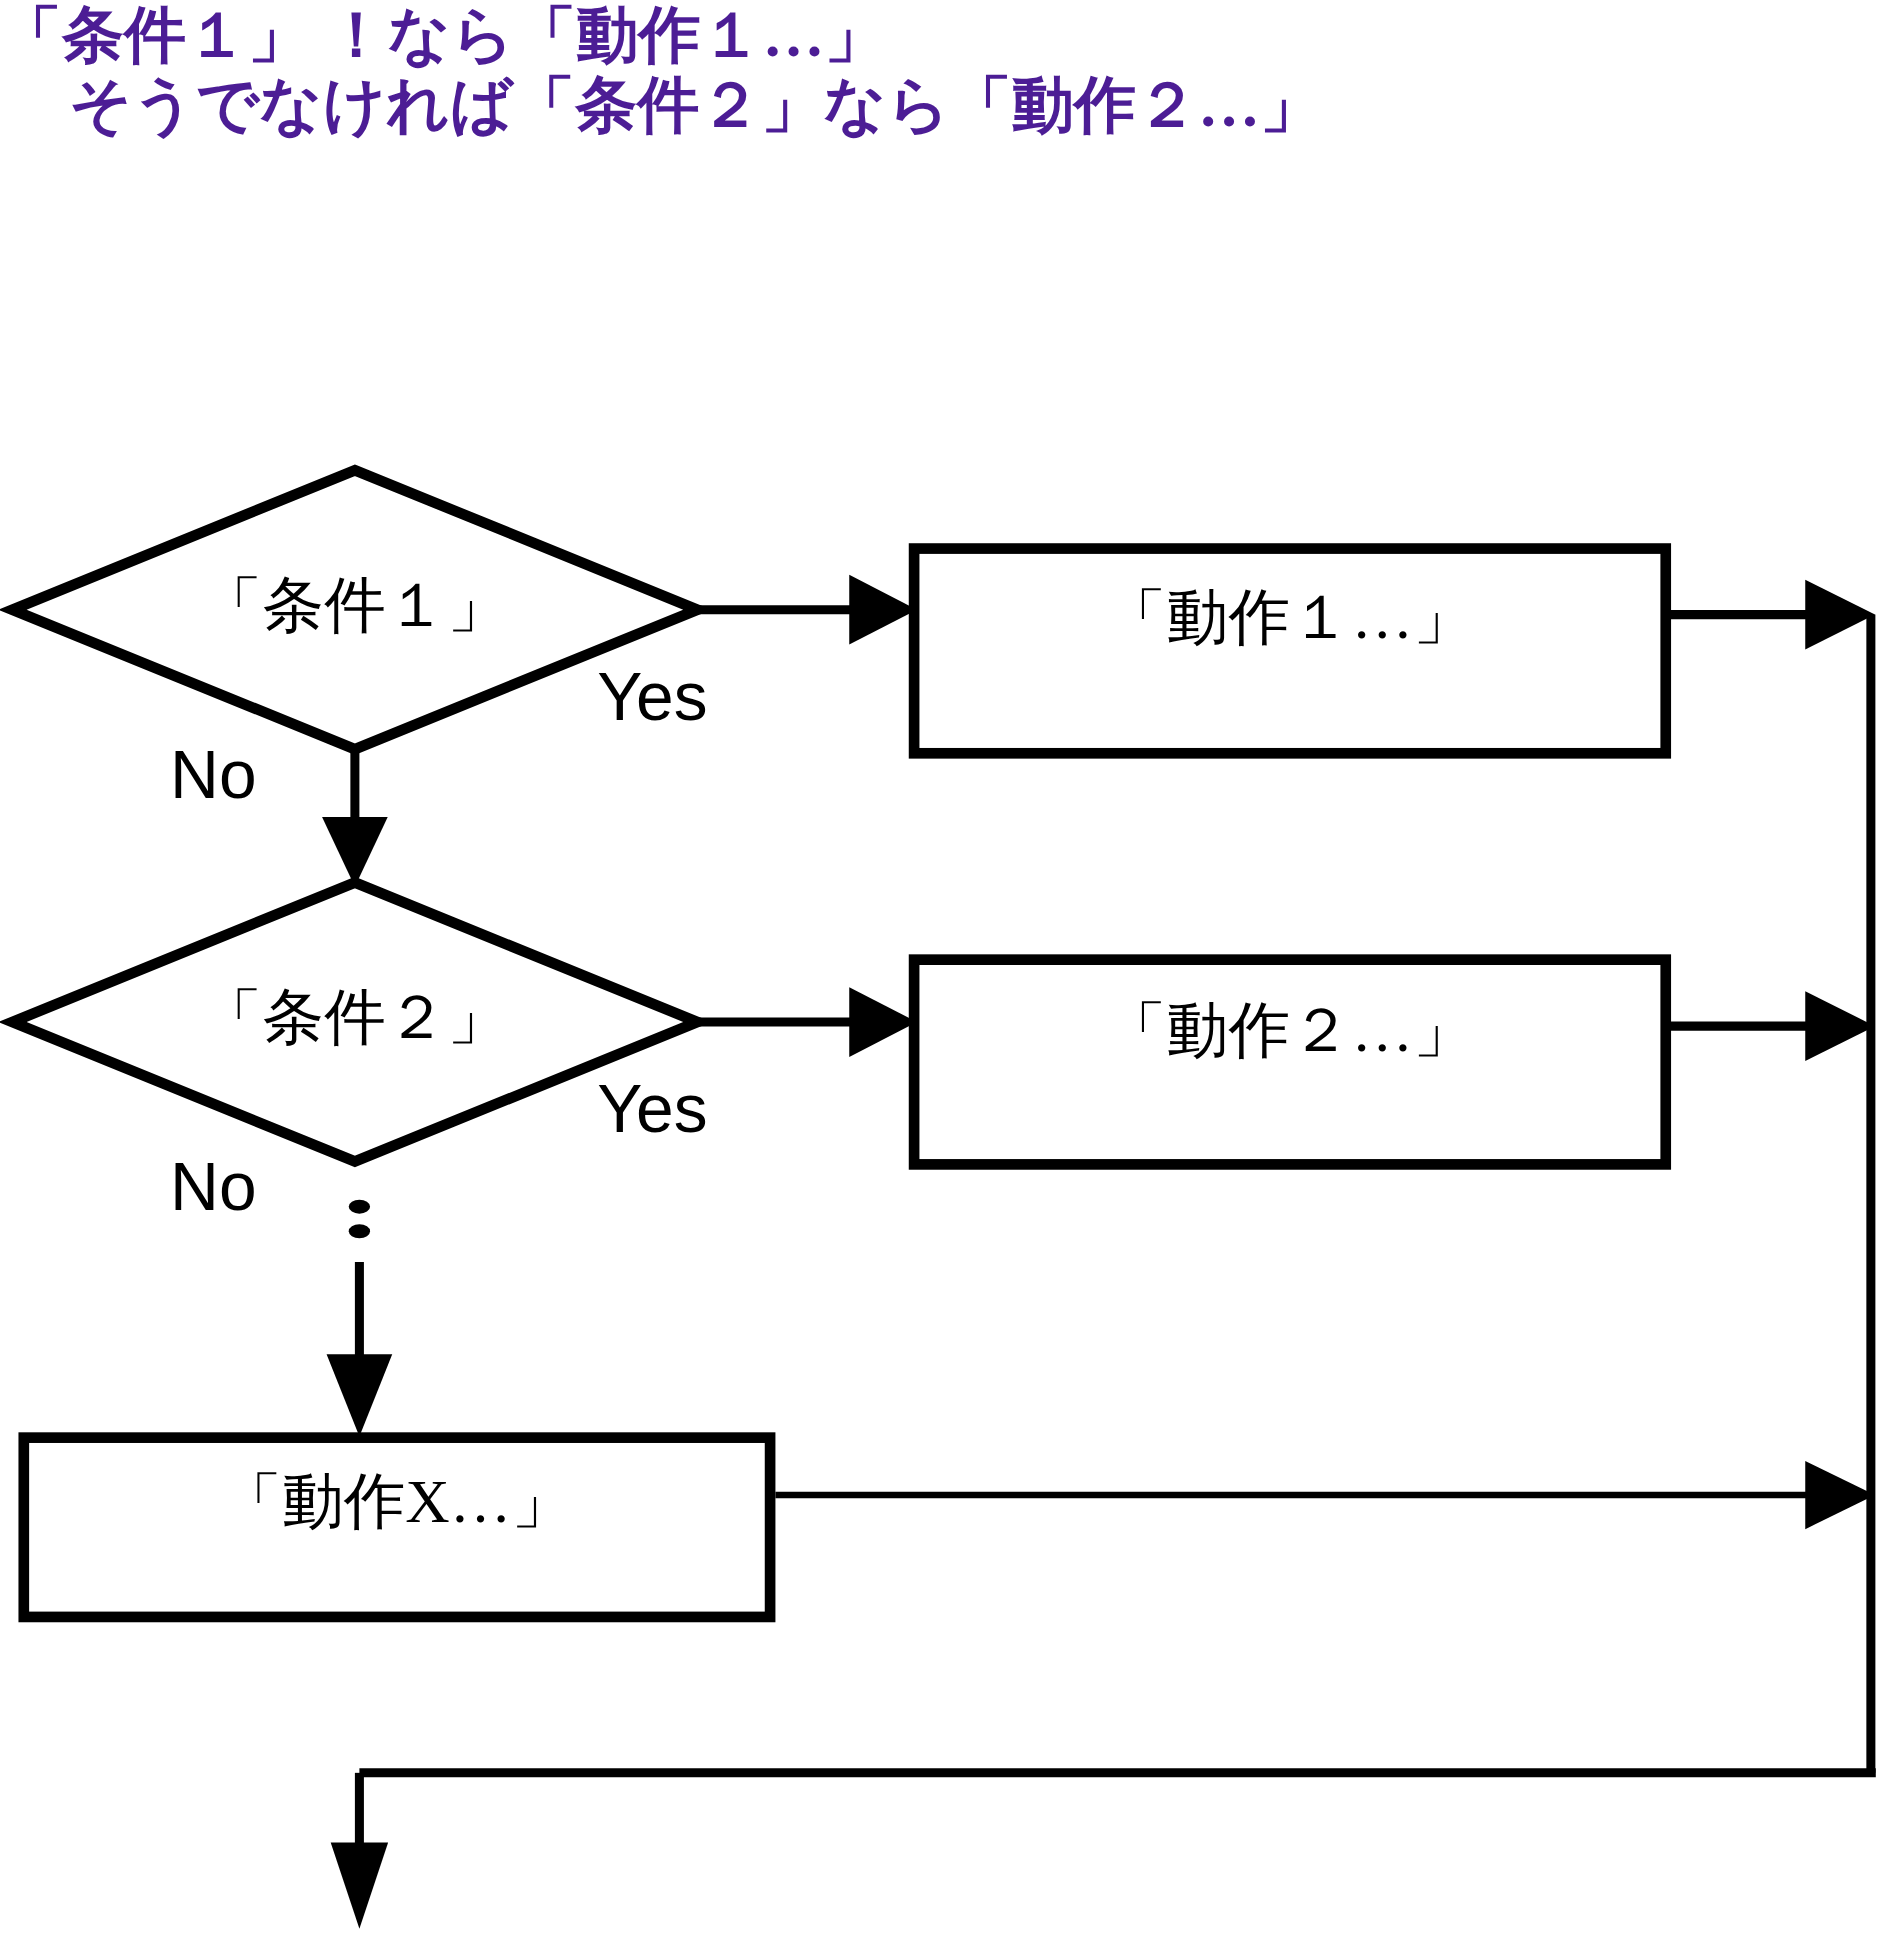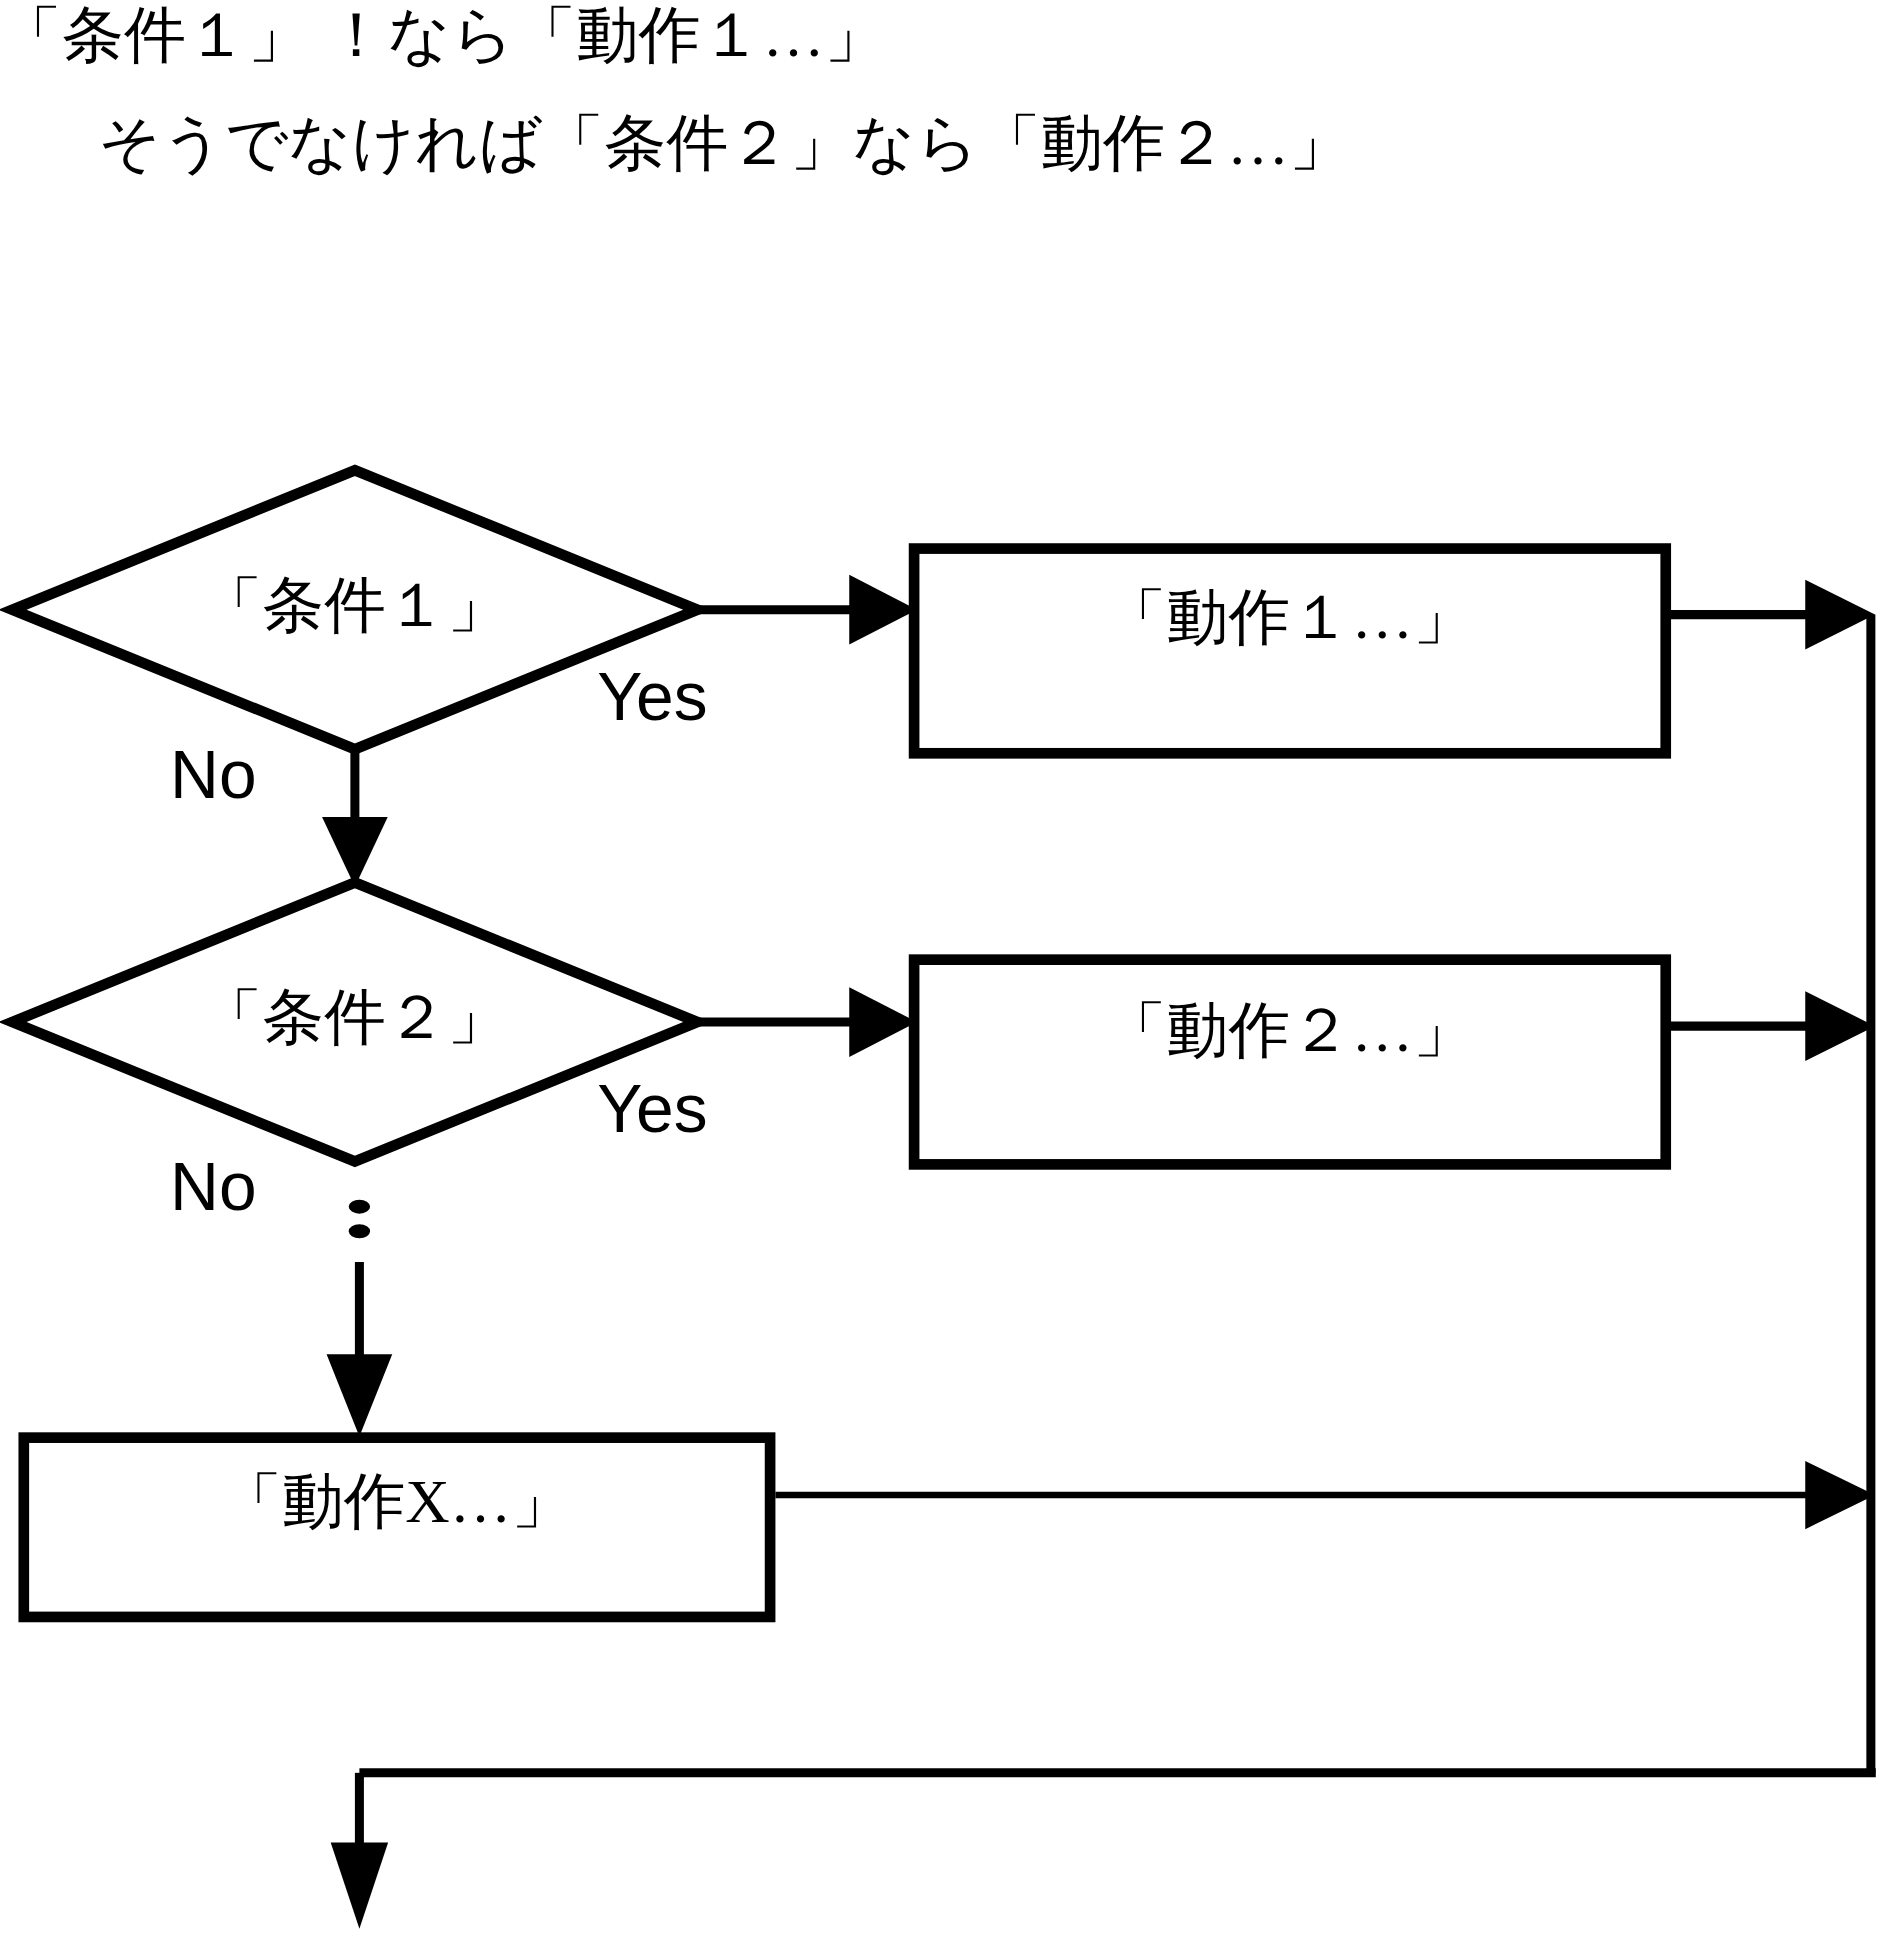--- a/index.html
+++ b/index.html
@@ -5,25 +5,26 @@
   html,body{margin:0;padding:0;background:#ffffff;}
   body{font-family:"Liberation Serif", serif;}
   #page{position:relative;width:1900px;height:1946px;background:#fff;overflow:hidden;}
 
   
   #caption{position:absolute;left:0;top:0;width:1900px;}
   .cap-line{
     font-family:"Liberation Serif", serif;
     font-size:62px;
     line-height:70px;
-    color:#000000;
+    color:#4c1d95;
     white-space:pre;
     letter-spacing:0px;
+    font-weight:bold;
   }
-  .cap-line.indent{padding-left:98px;margin-top:38px;}
+  .cap-line.indent{padding-left:69px;}
 
   
   #flow{position:absolute;left:0;top:0;width:1900px;height:1946px;}
 
   .shape-stroke{fill:none;stroke:#000;stroke-width:26;}
   .box-stroke{fill:#ffffff;stroke:#000;stroke-width:26;}
   .conn{fill:none;stroke:#000;stroke-width:22;}
   .conn-thin{fill:none;stroke:#000;stroke-width:16;}
   .arrowhead{fill:#000;stroke:none;}
   .dot{fill:#000;stroke:none;}

